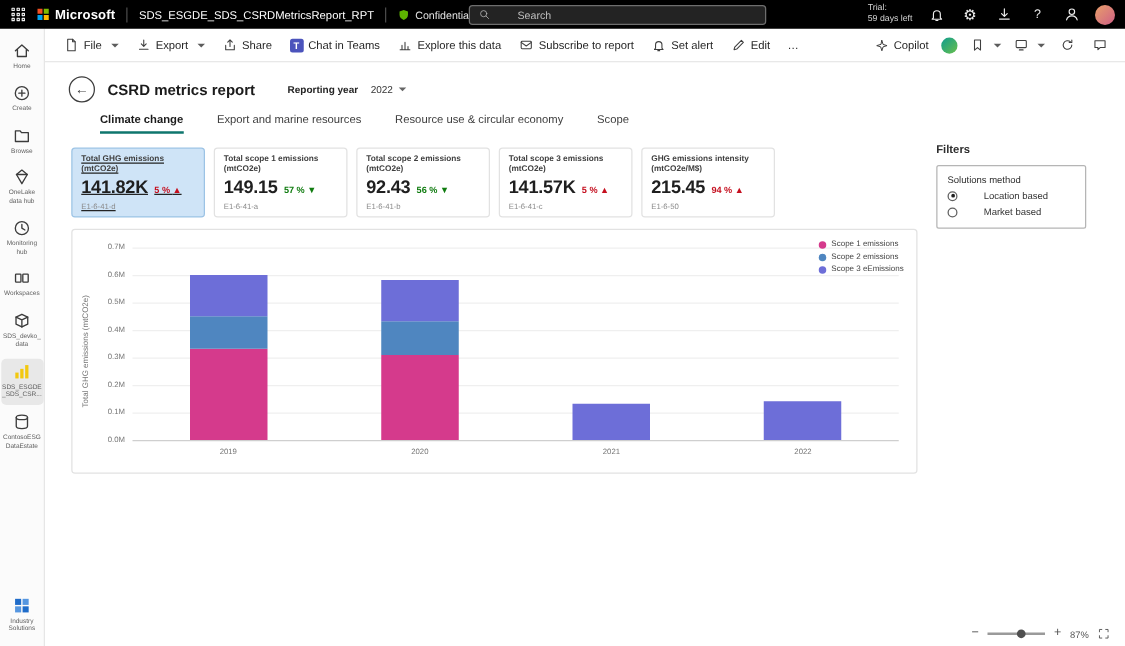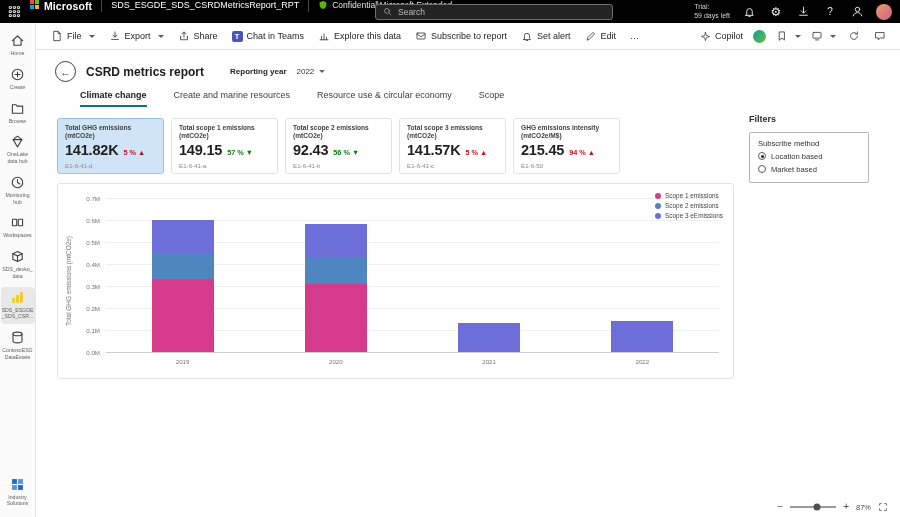--- a/index.html
+++ b/index.html
@@ -15,30 +15,30 @@
   .ic path,.ic circle,.ic rect,.ic ellipse,
   .ict path,.ict circle,.ict rect,.ict ellipse,
   .sic path,.sic circle,.sic rect,.sic ellipse {
     fill:none; stroke:currentColor; stroke-width:1.15; stroke-linecap:round; stroke-linejoin:round;
   }
   .chev { width:0; height:0; border-left:3px solid transparent; border-right:3px solid transparent;
           border-top:3.5px solid currentColor; display:inline-block; margin-left:3px; opacity:.75; }
 
   
   .topbar { position:absolute; left:0; top:0; right:0; height:23px; background:#000; color:#fff;
-            display:flex; align-items:flex-start; z-index:5; }
+            display:flex; align-items:center; z-index:5; }
   .waffle { width:28px; height:100%; display:flex; align-items:center; justify-content:center; }
   .ms-squares { display:grid; grid-template-columns:4px 4px; gap:1px; margin-left:2px; }
   .ms-squares span { width:4px; height:4px; display:block; }
   .brand { font-size:10.5px; font-weight:700; margin-left:5px; letter-spacing:.1px; }
   .vsep { width:1px; height:12px; background:#4a4a4a; margin:0 9px; }
   .report-name { font-size:9px; color:#fff; white-space:nowrap; }
   .sensitivity { display:flex; align-items:center; gap:4px; font-size:8.5px; color:#e3e3e3; white-space:nowrap; }
   .searchbox { position:absolute; left:375px; top:3.5px; width:238px; height:16px; background:#232323;
-               border:1px solid #6e6e6e; border-radius:3px; display:flex; align-items:center; gap:6px;
+               border:1px solid #6e6e6e; border-radius:3px; display:flex; align-items:center; gap:22px;
                padding:0 7px; color:#bdbdbd; font-size:8.5px; }
   .topbar-right { position:absolute; right:8px; top:0; height:100%; display:flex; align-items:center; gap:11px; }
   .trial { font-size:7px; line-height:1.25; color:#d4d4d4; text-align:left; white-space:nowrap; }
   .top-btn { display:flex; align-items:center; justify-content:center; width:16px; height:16px; }
   .gear-glyph { font-size:12px; color:#ededed; line-height:1; }
   .help-glyph { font-size:10px; color:#ededed; line-height:1; }
   .avatar { width:16px; height:16px; border-radius:50%; background:linear-gradient(135deg,#e8a06a,#cf5f86); }
 
   
   .toolbar { position:absolute; left:36px; top:23px; right:0; height:27px; background:#fff;
@@ -71,21 +71,21 @@
   .ry-label { font-size:8px; font-weight:700; color:#252525; margin-left:16px; }
   .ry-value { font-size:8px; color:#333; display:flex; align-items:center; gap:2px; }
   .tabs { position:absolute; left:44px; top:40px; display:flex; gap:27px; }
   .tab { font-size:9px; color:#3d3d3d; padding-bottom:5px; white-space:nowrap; }
   .tab.active { font-weight:700; color:#1b1b1b; border-bottom:2px solid #0f766e; }
 
   
   .cards { position:absolute; left:21px; top:68px; display:flex; gap:7px; }
   .kpi-card { width:107px; height:56px; background:#fff; border:1px solid #e2e2e2; border-radius:3px;
               padding:5px 7px 4px; display:flex; flex-direction:column; }
-  .kpi-card.selected { background:#cfe4f7; border-color:#9cc3e5; }
+  .kpi-card.selected { background:#cfe4f7; border-color:#9cc3e5;text-decoration:underline; }
   .kpi-title { font-size:6.6px; font-weight:700; color:#3f3f3f; line-height:1.25; }
   .kpi-row { display:flex; align-items:baseline; gap:5px; margin-top:2px; }
   .kpi-value { font-size:14.5px; font-weight:700; color:#1f1f1f; letter-spacing:-.2px; }
   .kpi-delta { font-size:7.3px; font-weight:700; white-space:nowrap; }
   .kpi-code { font-size:6.2px; color:#8a8a8a; margin-top:auto; }
 
   
   .chart-card { position:absolute; left:21px; top:133px; width:677px; height:196px; background:#fff;
                 border:1px solid #e2e2e2; border-radius:3px; }
   .yaxis-title { position:absolute; left:7px; top:50%; transform:translateY(-50%) rotate(180deg);
@@ -101,21 +101,21 @@
   .leg-row { display:flex; align-items:center; gap:4px; }
   .leg-dot { width:6px; height:6px; border-radius:50%; display:block; }
   .leg-label { font-size:6.4px; color:#444; white-space:nowrap; }
 
   
   .filters-panel { position:absolute; left:713px; top:64px; width:145px; }
   .filters-title { font-size:9px; font-weight:700; color:#2e2e2e; }
   .filter-box { margin-top:8px; width:120px; background:#fff; border:1px solid #b5b5b5; border-radius:2px;
                 padding:6px 8px 8px; }
   .fgroup-label { font-size:7.6px; color:#2e2e2e; }
-  .fopt { display:flex; align-items:flex-start; gap:5px; font-size:7.6px; color:#333; margin-top:4px; }
+  .fopt { display:flex; align-items:center; gap:21px; font-size:7.6px; color:#333; margin-top:4px; }
   .radio { width:8px; height:8px; border:1px solid #5f5f5f; border-radius:50%; position:relative; flex:none; }
   .radio.checked::after { content:""; position:absolute; inset:1.5px; background:#1f1f1f; border-radius:50%; }
 
   
   .zoombar { position:absolute; right:12px; bottom:5px; display:flex; align-items:center; gap:7px; color:#4f4f4f; }
   .zoom-sign { font-size:10px; line-height:1; }
   .zoom-track { width:46px; height:2px; background:#9a9a9a; position:relative; }
   .zoom-handle { position:absolute; left:58%; top:50%; transform:translate(-50%,-50%); width:7px; height:7px;
                  border-radius:50%; background:#4f4f4f; }
   .zoom-label { font-size:7.5px; }
@@ -373,21 +373,21 @@
     <span class="report-title">CSRD metrics report</span>
     <span class="ry-label">Reporting year</span>
     <span class="ry-value">
       <span>2022</span>
       <span class="chev"></span>
     </span>
   </div>
 
   <div class="tabs">
     <span class="tab active">Climate change</span>
-    <span class="tab">Create and marine resources</span>
+    <span class="tab">Export and marine resources</span>
     <span class="tab">Resource use &amp; circular economy</span>
     <span class="tab">Scope</span>
   </div>
 
   <div class="cards">
     <div class="kpi-card selected">
       <div class="kpi-title">Total GHG emissions (mtCO2e)</div>
       <div class="kpi-row">
         <span class="kpi-value">141.82K</span>
         <span class="kpi-delta" style="color:#c50f1f"><span>5 %</span> <span>▲</span></span>
@@ -472,21 +472,21 @@
         <div class="leg-row">
           <span class="leg-dot" style="background: rgb(109, 110, 216);"></span>
           <span class="leg-label">Scope 3 eEmissions</span>
         </div>
       </div>
   </div>
 
   <div class="filters-panel">
     <div class="filters-title">Filters</div>
     <div class="filter-box">
-      <div class="fgroup-label">Subscribe method</div>
+      <div class="fgroup-label">Solutions method</div>
       <div class="fopt">
         <span class="radio checked"></span>
         <span>Location based</span>
       </div>
       <div class="fopt">
         <span class="radio"></span>
         <span>Market based</span>
       </div>
     </div>
   </div>

